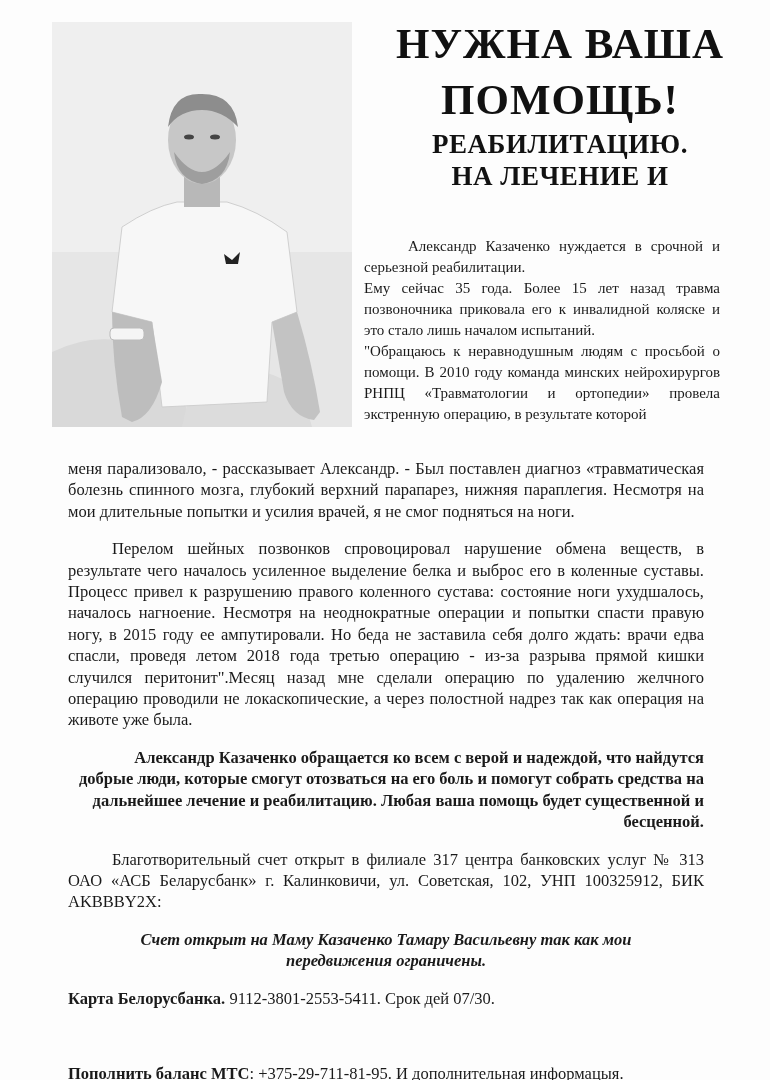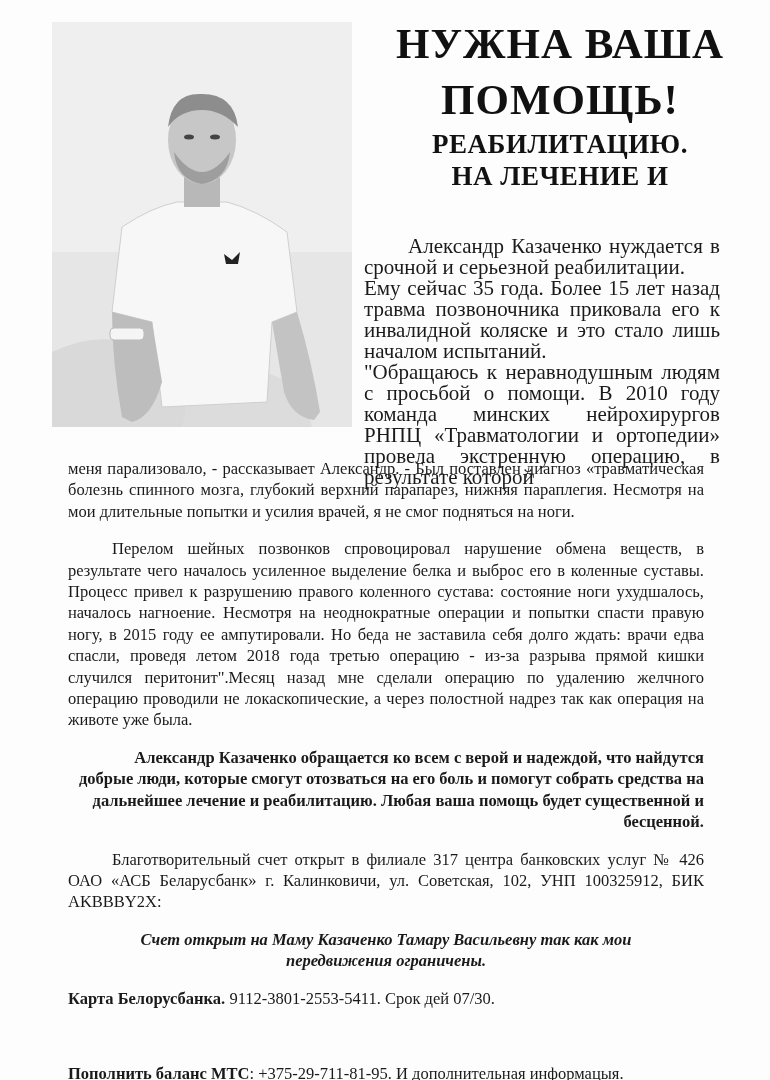--- a/index.html
+++ b/index.html
@@ -23,21 +23,21 @@
   
   .headline {
     position:absolute; left:360px; top:16px; width:400px; text-align:center;
   }
   .h1 { font-weight:bold; font-size:43px; line-height:56px; letter-spacing:1px; color:#111; }
   .h2 { font-weight:bold; font-size:27px; line-height:32px; letter-spacing:0.5px; color:#111; }
 
   
   .side {
     position:absolute; left:364px; top:236px; width:356px;
-    font-size:21px; line-height:21px; text-align:justify;
+    font-size:15px; line-height:21px; text-align:justify;
   }
   .side p { margin:0; }
   .indent { text-indent:44px; }
 
   
   .body {
     position:absolute; left:52px; top:442px; width:668px;
     font-size:16.5px; line-height:21.4px; text-align:justify;
   }
   .body p { margin:16px; }
@@ -92,21 +92,21 @@
   <div class="side">
     <p class="indent">Александр Казаченко нуждается в срочной и серьезной реабилитации.</p>
     <p>Ему сейчас 35 года. Более 15 лет назад травма позвоночника приковала его к инвалидной коляске и это стало лишь началом испытаний.</p>
     <p>"Обращаюсь к неравнодушным людям с просьбой о помощи. В 2010 году команда минских нейрохирургов РНПЦ «Травматологии и ортопедии» провела экстренную операцию, в результате которой</p>
   </div>
 
   <div class="body">
     <p>меня парализовало, - рассказывает Александр. - Был поставлен диагноз «травматическая болезнь спинного мозга, глубокий верхний парапарез, нижняя параплегия. Несмотря на мои длительные попытки и усилия врачей, я не смог подняться на ноги.</p>
     <p class="pi">Перелом шейных позвонков спровоцировал нарушение обмена веществ, в результате чего началось усиленное выделение белка и выброс его в коленные суставы. Процесс привел к разрушению правого коленного сустава: состояние ноги ухудшалось, началось нагноение. Несмотря на неоднократные операции и попытки спасти правую ногу, в 2015 году ее ампутировали. Но беда не заставила себя долго ждать: врачи едва спасли, проведя летом 2018 года третью операцию - из-за разрыва прямой кишки случился перитонит".Месяц назад мне сделали операцию по удалению желчного операцию проводили не локаскопические, а через полостной надрез так как операция на животе уже была.</p>
     <p class="pi bold">Александр Казаченко обращается ко всем с верой и надеждой, что найдутся добрые люди, которые смогут отозваться на его боль и помогут собрать средства на дальнейшее лечение и реабилитацию. Любая ваша помощь будет существенной и бесценной.</p>
-    <p class="pi">Благотворительный счет открыт в филиале 317 центра банковских услуг № 426 ОАО «АСБ Беларусбанк» г. Калинковичи, ул. Советская, 102, УНП 100325912, БИК AKBBBY2X:</p>
+    <p class="pi">Благотворительный счет открыт в филиале 317 центра банковских услуг № 313 ОАО «АСБ Беларусбанк» г. Калинковичи, ул. Советская, 102, УНП 100325912, БИК AKBBBY2X:</p>
     <p class="center-it" style="padding:0 60px;">Счет открыт на Маму Казаченко Тамару Васильевну так как мои передвижения ограничены.</p>
 
     <p class="plain-line">
       <span class="bold">Карта Белорусбанка.</span><span> 9112-3801-2553-5411. Срок дей 07/30.</span>
     </p>
     <div class="gap"></div>
     <p class="plain-line">
       <span class="bold">Пополнить баланс МТС</span><span>: +375-29-711-81-95. И дополнительная информацыя.</span>
     </p>
     <div class="gap"></div>

